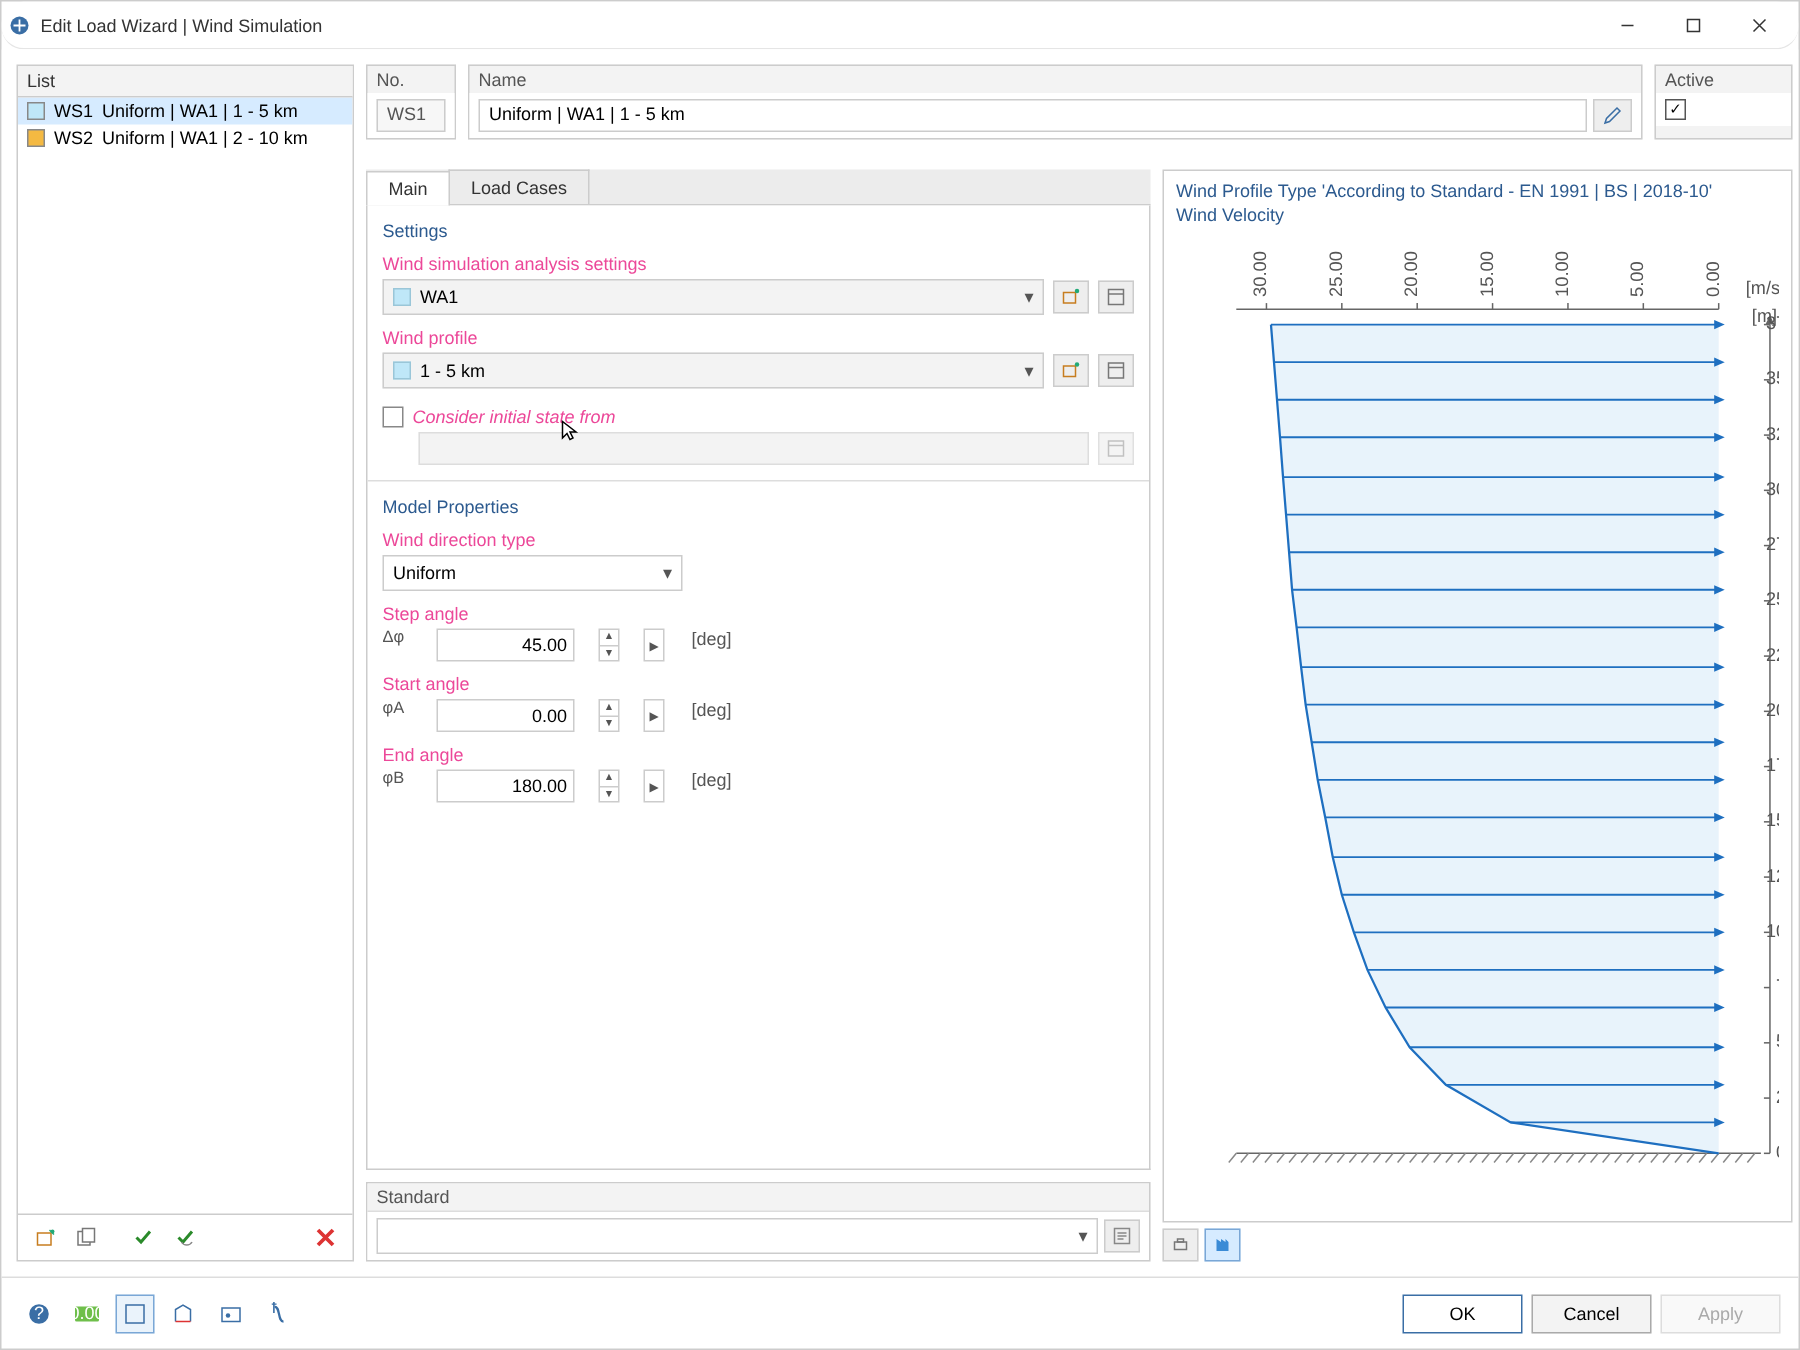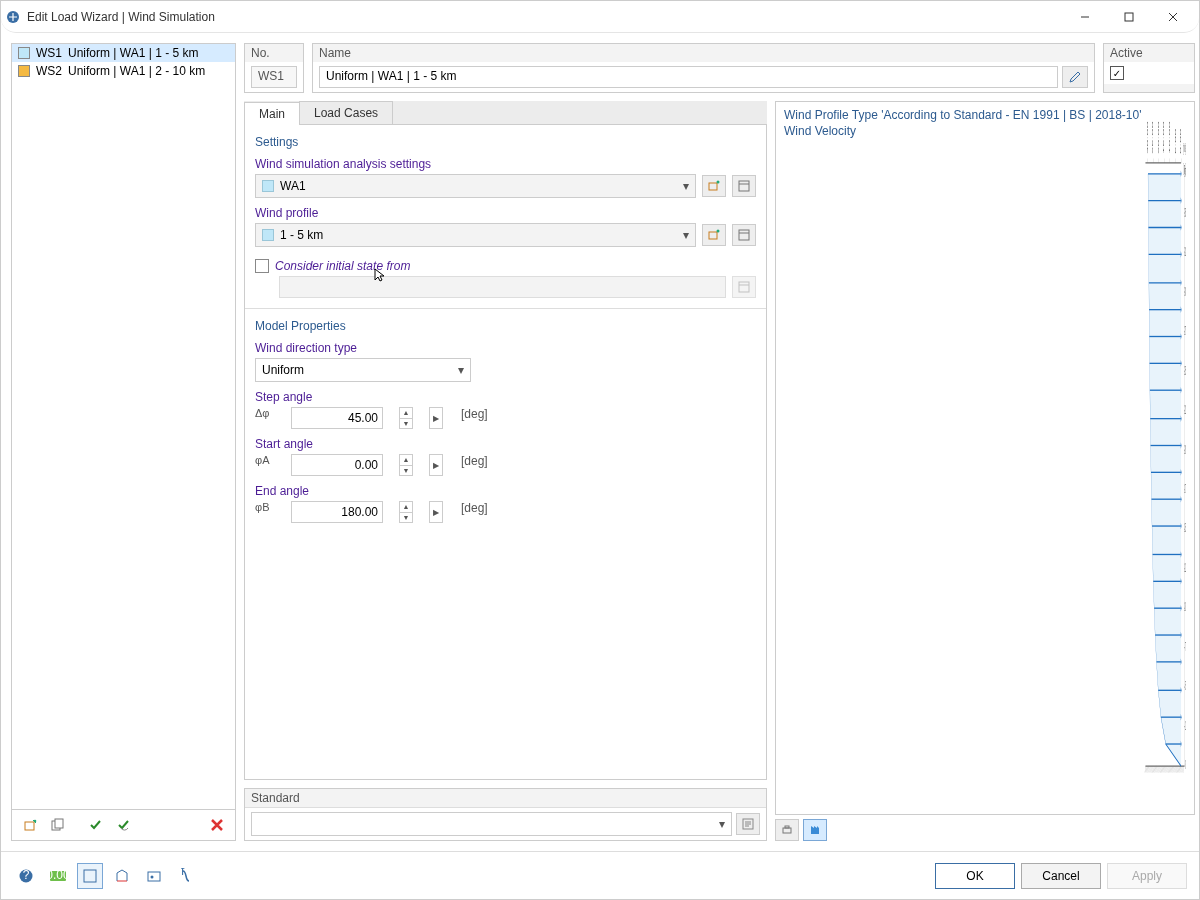--- a/index.html
+++ b/index.html
@@ -23,46 +23,46 @@
 .fieldgroup { border:1px solid #ccc; background:#f3f3f3; display:flex; flex-direction:column; }
 .fg-no { width:60px; }
 .fg-name { flex:1; }
 .fg-active { width:92px; }
 .fg-label { padding:2px 6px; color:#555; }
 .fg-body { background:#fff; padding:4px 6px; display:flex; align-items:center; gap:4px; }
 .textinput { flex:1; height:22px; border:1px solid #ccc; background:#fff; padding:2px 6px; }
 .textinput.ro { background:#f7f7f7; color:#555; }
 .pencilbtn { width:26px; height:22px; border:1px solid #ccc; background:#eee; display:flex; align-items:center; justify-content:center; }
 .chk { width:14px; height:14px; border:1px solid #555; display:inline-flex; align-items:center; justify-content:center; font-size:10px; }
-.contentrow { flex:1; display:flex; gap:8px; margin-top:8px; min-height:0; }
+.contentrow { flex:1; display:flex; gap:8px; margin-top:20px; min-height:0; }
 .formcol { flex:1; display:flex; flex-direction:column; min-width:0; }
 .tabs { display:flex; border-bottom:1px solid #ccc; background:#ececec; }
 .tab { padding:4px 14px; border:1px solid #ccc; border-bottom:none; margin-right:-1px; background:#ececec; color:#333; }
 .tab.active { background:#fff; position:relative; top:1px; }
 .formarea { flex:1; border:1px solid #ccc; border-top:none; background:#fff; padding:8px 10px 6px 10px; overflow:auto; }
 .sectiontitle { color:#2c5a8f; margin:2px 0 6px 0; }
-.lbl { margin:8px 0 3px 0; color:#4c1d95; }
+.lbl { margin:8px 0 3px 0; color:#ec4899; }
 .dropdown { height:24px; border:1px solid #ccc; background:#f3f3f3; display:flex; align-items:center; padding:0 6px; position:relative; }
 .dropdown .caret { position:absolute; right:6px; color:#555; pointer-events:none; }
 .dropdown .swatch { width:12px; height:12px; background:#bfe7f8; border:1px solid #9ac6d8; margin-right:6px; }
 .rowflex { display:flex; align-items:center; gap:6px; }
 .smallbtn { width:24px; height:22px; border:1px solid #ccc; background:#eee; display:flex; align-items:center; justify-content:center; color:#555; }
 .hr { border-top:1px solid #ddd; margin:10px -10px; }
 .numrow { display:flex; align-items:flex-start; gap:16px; }
 .numrow .sym { width:20px; color:#555; font-size:11px; }
 .numinput { width:92px; height:22px; border:1px solid #ccc; text-align:right; padding:2px 4px; }
 .spinbtns { width:14px; height:22px; border:1px solid #ccc; display:flex; flex-direction:column; }
 .spinbtns span { flex:1; font-size:7px; display:flex; align-items:center; justify-content:center; color:#555; border-bottom:1px solid #ccc; }
 .spinbtns span:last-child { border-bottom:none; }
 .flybtn { width:14px; height:22px; border:1px solid #ccc; display:flex; align-items:center; justify-content:center; font-size:8px; color:#555; }
 .unit { color:#555; margin-left:2px; }
 .commentbox { border:1px solid #ccc; background:#f8f8f8; margin-top:8px; }
 .commentbox .fg-label { background:#f3f3f3; border-bottom:1px solid #ddd; }
 .chartcol { width:420px; display:flex; flex-direction:column; }
-.chartpanel { flex:1; border:1px solid #ccc; background:#fff; padding:6px 8px 4px 8px; display:flex; flex-direction:row; min-height:0; }
+.chartpanel { flex:1; border:1px solid #ccc; background:#fff; padding:6px 8px 4px 8px; display:flex; flex-direction:column; min-height:0; }
 .charttitle { color:#2c5a8f; line-height:1.3; margin-bottom:4px; }
 .chartarea { flex:1; position:relative; }
 .chartarea svg { width:100%; height:100%; }
 .chartbottom { display:flex; gap:4px; padding:4px 0 0 0; }
 .footer { height:48px; border-top:1px solid #ddd; display:flex; align-items:center; padding:0 12px; gap:6px; }
 .footer .spacer { flex:1; }
 .btn { min-width:80px; height:26px; border:1px solid #aaa; background:#f3f3f3; display:inline-flex; align-items:center; justify-content:center; color:#000000; }
 .btn.primary { border:1px solid #3a6ea5; background:#fff; }
 .btn.disabled { color:#aaa; background:#f9f9f9; border-color:#ddd; }
 .toolicon { width:26px; height:26px; border:1px solid transparent; display:inline-flex; align-items:center; justify-content:center; }
@@ -97,20 +97,21 @@
     <div class="winbtn">
         <svg width="10" height="10">
           <path d="M1 1l8 8M9 1l-8 8" stroke="#333"></path>
         </svg>
       </div>
   </div>
 
   <div class="body">
 
     <div class="leftpanel">
+      <div class="hdr">List</div>
       <div style="flex:1; overflow:auto;" id="listbody">
           <div class="listrow selected">
             <span class="colorbox" style="background:#bfe7f8"></span>
             <span>WS1</span>
             <span>Uniform | WA1 | 1 - 5 km</span>
           </div>
           <div class="listrow">
             <span class="colorbox" style="background:#f4b942"></span>
             <span>WS2</span>
             <span>Uniform | WA1 | 2 - 10 km</span>
@@ -244,21 +245,21 @@
                     <rect x="1" y="1" width="10" height="10" fill="none" stroke="#999"></rect>
                     <path d="M1 4h10" stroke="#999"></path>
                   </svg>
                 </div>
             </div>
 
             <div class="hr"></div>
 
             <div class="sectiontitle">Model Properties</div>
             <div class="lbl">Wind direction type</div>
-            <div class="dropdown" style="width:216px;background:#fff;">
+            <div class="dropdown" style="width:200px;background:#fff;">
               <span>Uniform</span>
               <span class="caret">▾</span>
             </div>
 
             <div class="lbl">Step angle</div>
             <div class="numrow">
               <span class="sym">Δφ</span>
               <input class="numinput" value="45.00" style="">
               <div class="spinbtns">
                   <span>▲</span>

